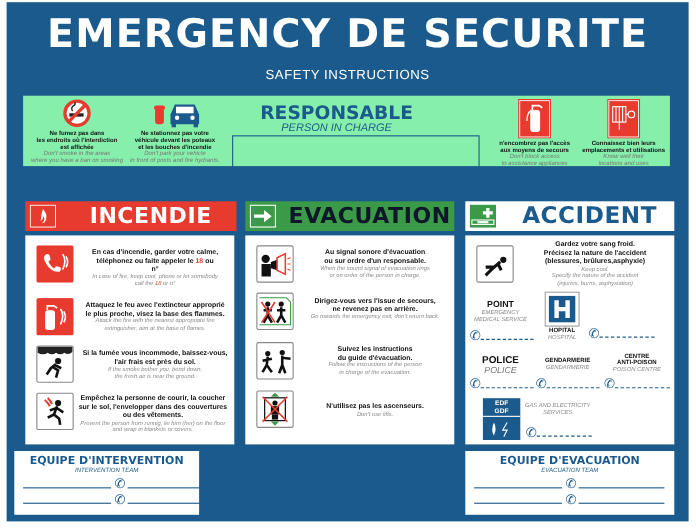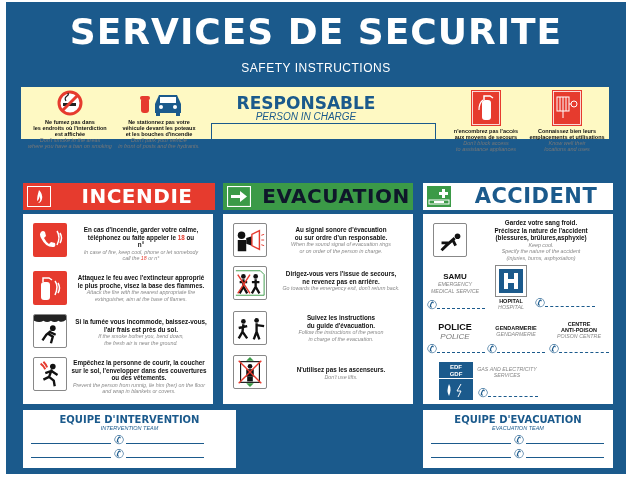--- a/index.html
+++ b/index.html
@@ -1,21 +1,21 @@
 <!DOCTYPE html>
 <html><head>
 <meta charset="utf-8">
 <style>
   * { box-sizing: border-box; margin: 0; padding: 0; }
   body { width: 633px; height: 480px; background: #ffffff; font-family: "Liberation Sans", sans-serif; overflow: hidden; }
   .poster { position: absolute; left: 6px; top: 2px; width: 620px; height: 472px; background: #1b5a8c; }
   .title { position: absolute; left: 0; top: 10px; width: 620px; text-align: center; color: #fff; font-family: "DejaVu Sans", sans-serif; font-weight: bold; font-size: 36px; letter-spacing: 1px; line-height: 40px; }
   .subtitle { position: absolute; left: 0; top: 55px; width: 620px; text-align: center; color: #fff; font-size: 12px; line-height: 22px; letter-spacing: 0.5px; }
 
-  .topbar { position: absolute; left: 15px; top: 85px; width: 588px; height: 52px; background: #fef9c3; }
+  .topbar { position: absolute; left: 15px; top: 85px; width: 588px; height: 64px; background: #86efac; }
   .tb-item { position: absolute; top: 3px; text-align: center; }
   .tb-fr { font-size: 5.5px; font-weight: bold; color: #111; line-height: 6px; }
   .tb-en { font-size: 5.5px; font-style: italic; color: #777; line-height: 6px; }
   .resp-title { position: absolute; left: 180px; top: 7px; width: 210px; text-align: center; color: #1b5a8c; font-family: "DejaVu Sans", sans-serif; font-weight: bold; font-size: 17px; line-height: 18px; }
   .resp-sub { position: absolute; left: 180px; top: 24px; width: 210px; text-align: center; color: #1b5a8c; font-style: italic; font-size: 10px; line-height: 11px; }
   .resp-box { position: absolute; left: 190px; top: 36px; width: 225px; height: 30px; border: 1px solid #1b5a8c; }
 
   .col-head { position: absolute; top: 181px; height: 27px; }
   .col-head .hlabel { position: absolute; left: 36px; right: 0; top: 0; height: 27px; line-height: 27px; text-align: center; font-family: "DejaVu Sans", sans-serif; font-weight: bold; font-size: 20px; letter-spacing: 0.5px; }
   .col-head .hicon { position: absolute; left: 4px; top: 3px; width: 24px; height: 21px; }
@@ -32,21 +32,21 @@
   .line { position: absolute; height: 1px; background: #1b5a8c; }
   .phone { position: absolute; width: 10px; height: 14px; color: #1b5a8c; font-size: 12px; line-height: 14px; }
   .dotline { position: absolute; height: 1px; border-bottom: 1px dashed #1b5a8c; }
   .acc-lbl { position: absolute; text-align: center; }
 </style>
 </head>
 <body>
 
 <div class="poster">
 
-  <div class="title">SERVICES DE SECURITE</div>
+  <div class="title">EMERGENCY DE SECURITE</div>
   <div class="subtitle">SAFETY INSTRUCTIONS</div>
 
   <div class="topbar">
 
     <div class="tb-item" style="left:4px;width:90px;">
       <svg width="26" height="26" viewBox="0 0 26 26" style="display:block;margin:0 auto 3px;">
         <circle cx="13" cy="13" r="11" fill="#fff" stroke="#e63b2e" stroke-width="3"></circle>
         <rect x="6" y="13" width="13" height="3" fill="#222"></rect>
         <path d="M9 11 q-2 -3 1 -5 q2 -1 1 -3" stroke="#222" stroke-width="1.2" fill="none"></path>
         <line x1="5" y1="21" x2="21" y2="5" stroke="#e63b2e" stroke-width="3"></line>
@@ -257,21 +257,21 @@
     <div class="row-text" style="left:48px;top:5px;width:140px;">
       <div class="rt-fr">Gardez votre sang froid.</div>
       <div class="rt-fr">Précisez la nature de l'accident</div>
       <div class="rt-fr">(blessures, brûlures,asphyxie)</div>
       <div class="rt-en">Keep cool.</div>
       <div class="rt-en">Specify the nature of the accident</div>
       <div class="rt-en">(injuries, burns, asphyxiation)</div>
     </div>
 
     <div class="acc-lbl" style="left:2px;top:58px;width:60px;">
-      <div style="font-size:8px;font-weight:bold;color:#111;line-height:9px;">SAMU</div>
+      <div style="font-size:8px;font-weight:bold;color:#111;line-height:9px;">POINT</div>
       <div class="rt-en">EMERGENCY</div>
       <div class="rt-en">MEDICAL SERVICE</div>
     </div>
     <span class="phone" style="left:4px;top:84px;">✆</span>
     <div class="dotline" style="left:14px;top:94px;width:48px;"></div>
 
     <svg style="position:absolute;left:72px;top:51px;" width="32" height="32" viewBox="0 0 32 32">
       <rect x="0.5" y="0.5" width="31" height="31" fill="#fff" stroke="#888"></rect>
       <rect x="4" y="4" width="24" height="24" fill="#1b5a8c"></rect>
       <path d="M9 8 h4 v6 h6 v-6 h4 v16 h-4 v-6 h-6 v6 h-4z" fill="#fff"></path>
@@ -315,21 +315,21 @@
       </svg>
     </div>
     <div class="acc-lbl" style="left:54px;top:152px;width:60px;">
       <div class="rt-en" style="line-height:6px;">GAS AND ELECTRICITY</div>
       <div class="rt-en" style="line-height:6px;">SERVICES</div>
     </div>
     <span class="phone" style="left:55px;top:172px;">✆</span>
     <div class="dotline" style="left:65px;top:182px;width:50px;"></div>
   </div>
 
-  <div class="bottom-box" style="left:17px;width:213px;">
+  <div class="bottom-box" style="left:7px;width:168px;">
     <div class="bb-title">EQUIPE D'INTERVENTION</div>
     <div class="bb-sub">INTERVENTION TEAM</div>
     <div class="line" style="left:8px;top:33px;width:80px;"></div>
     <span class="phone" style="left:91px;top:23px;">✆</span>
     <div class="line" style="left:103px;top:33px;width:78px;"></div>
     <div class="line" style="left:8px;top:47px;width:80px;"></div>
     <span class="phone" style="left:91px;top:37px;">✆</span>
     <div class="line" style="left:103px;top:47px;width:78px;"></div>
   </div>
 

